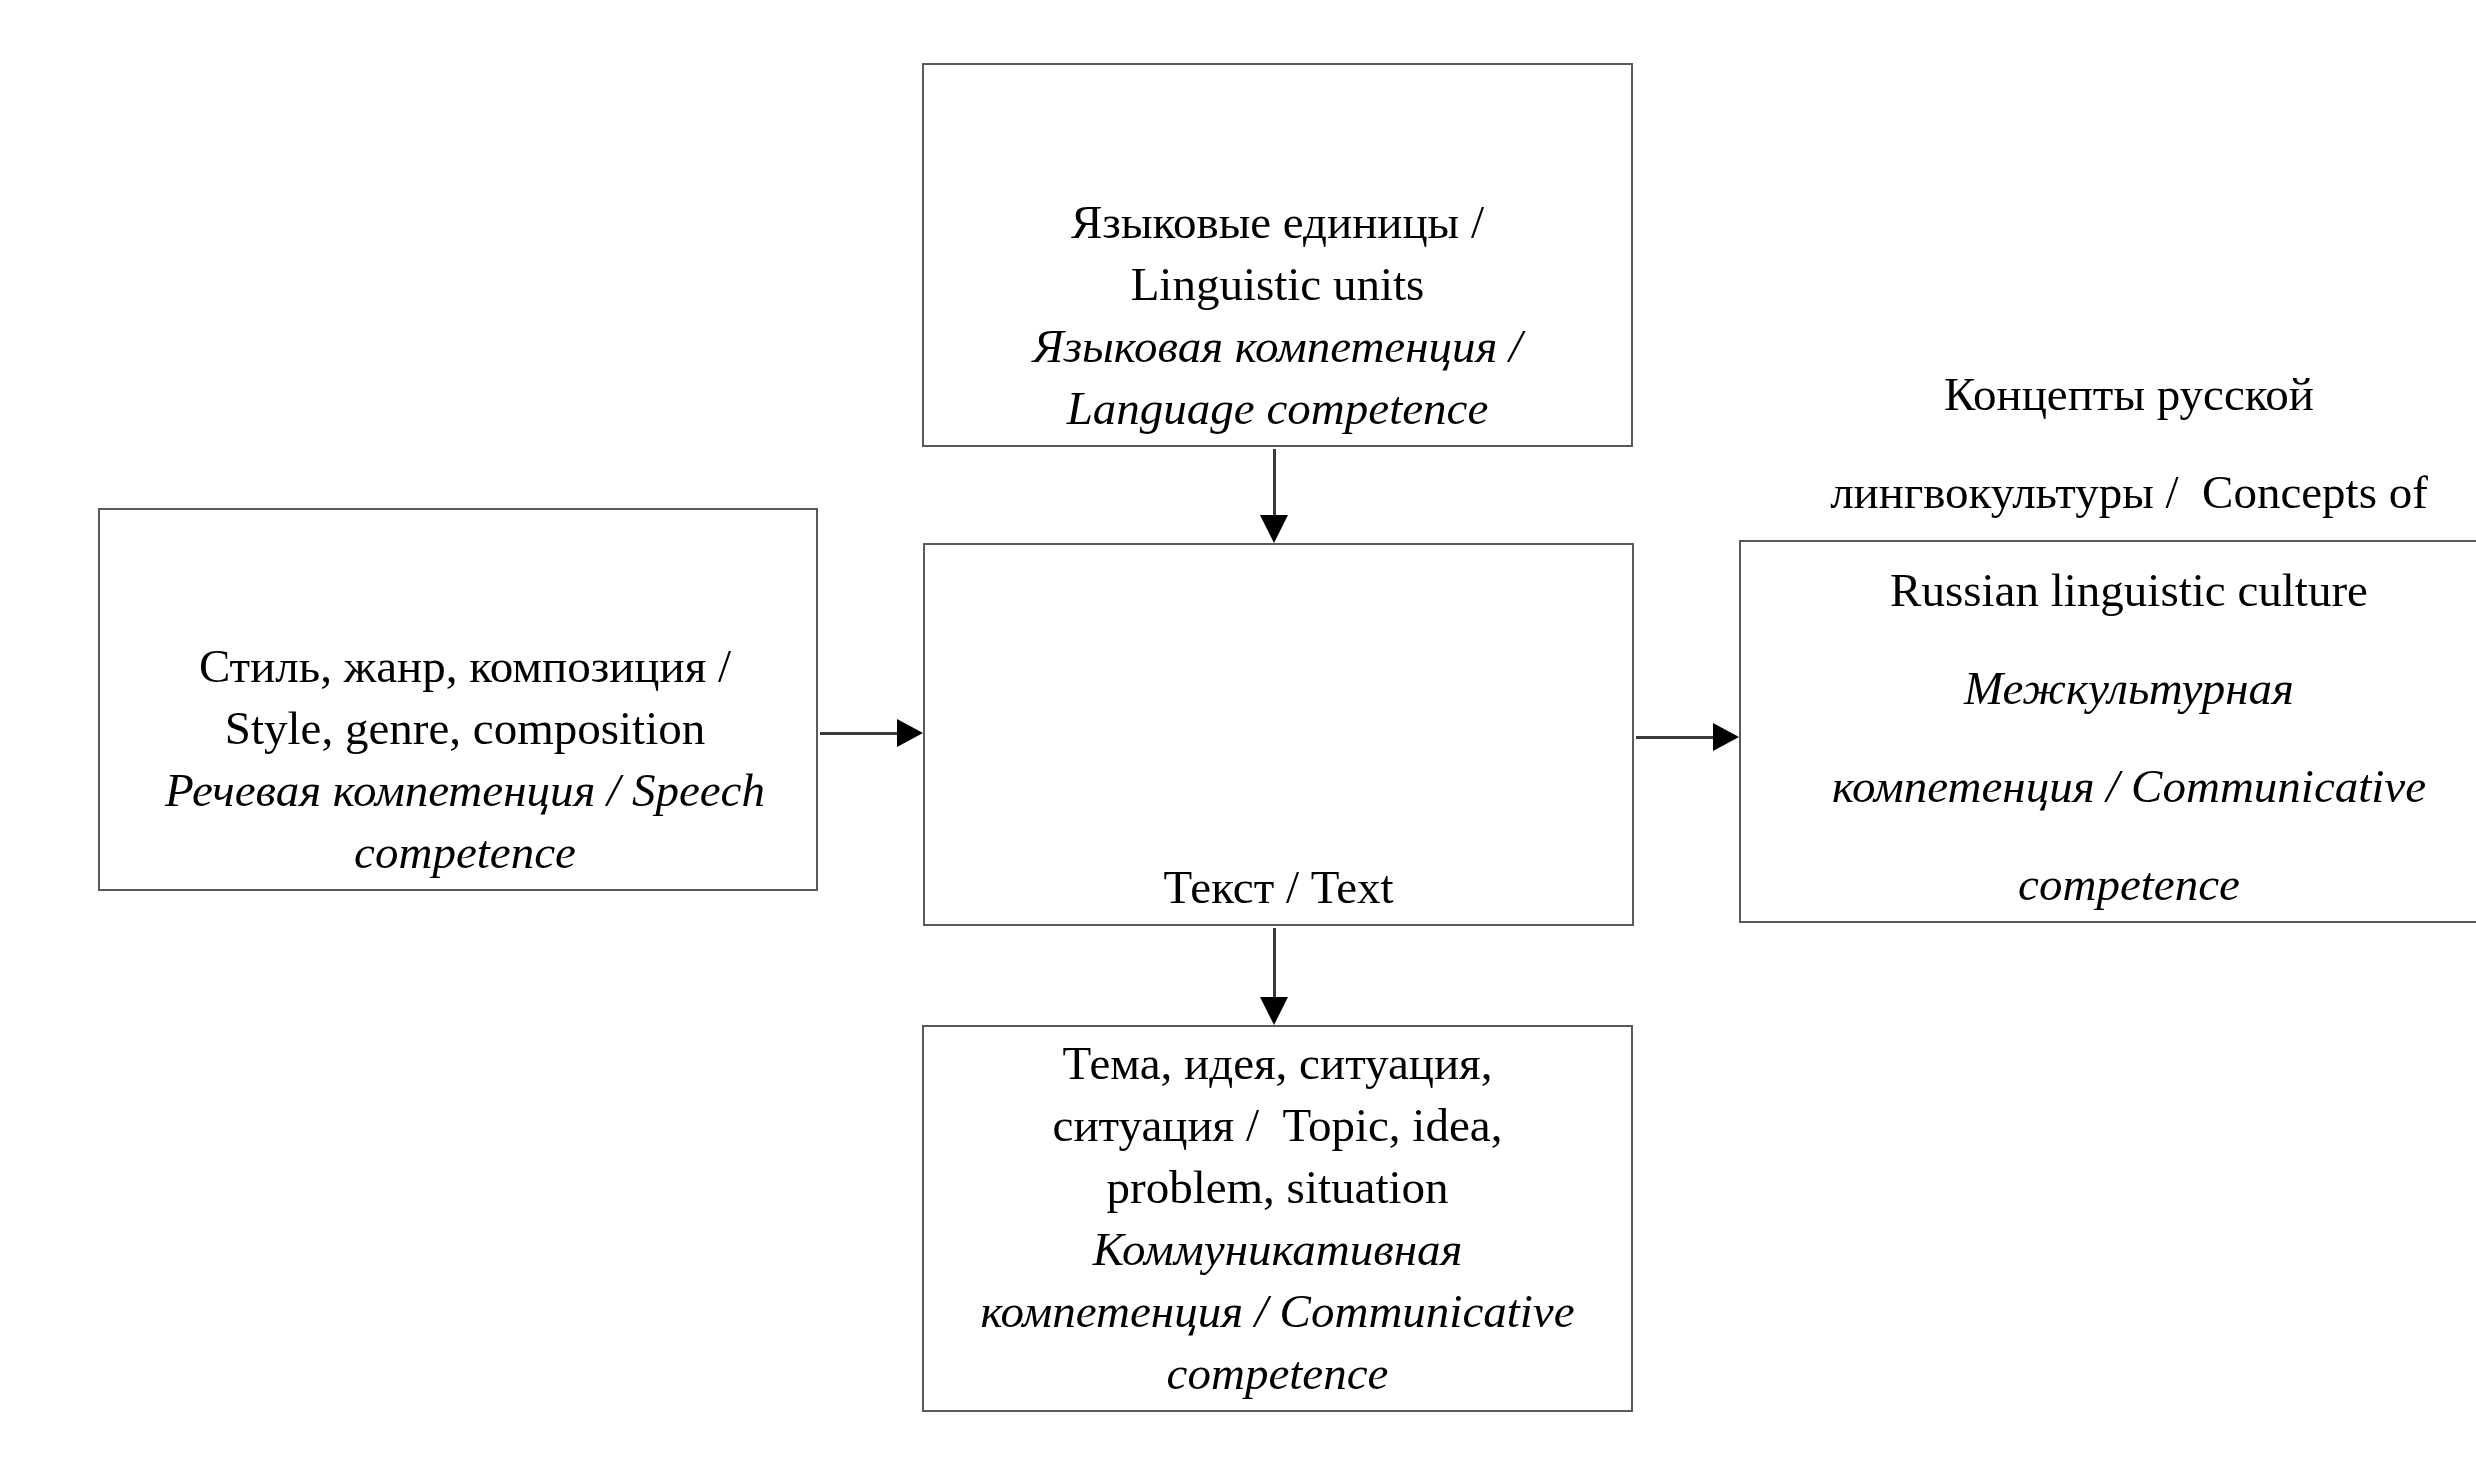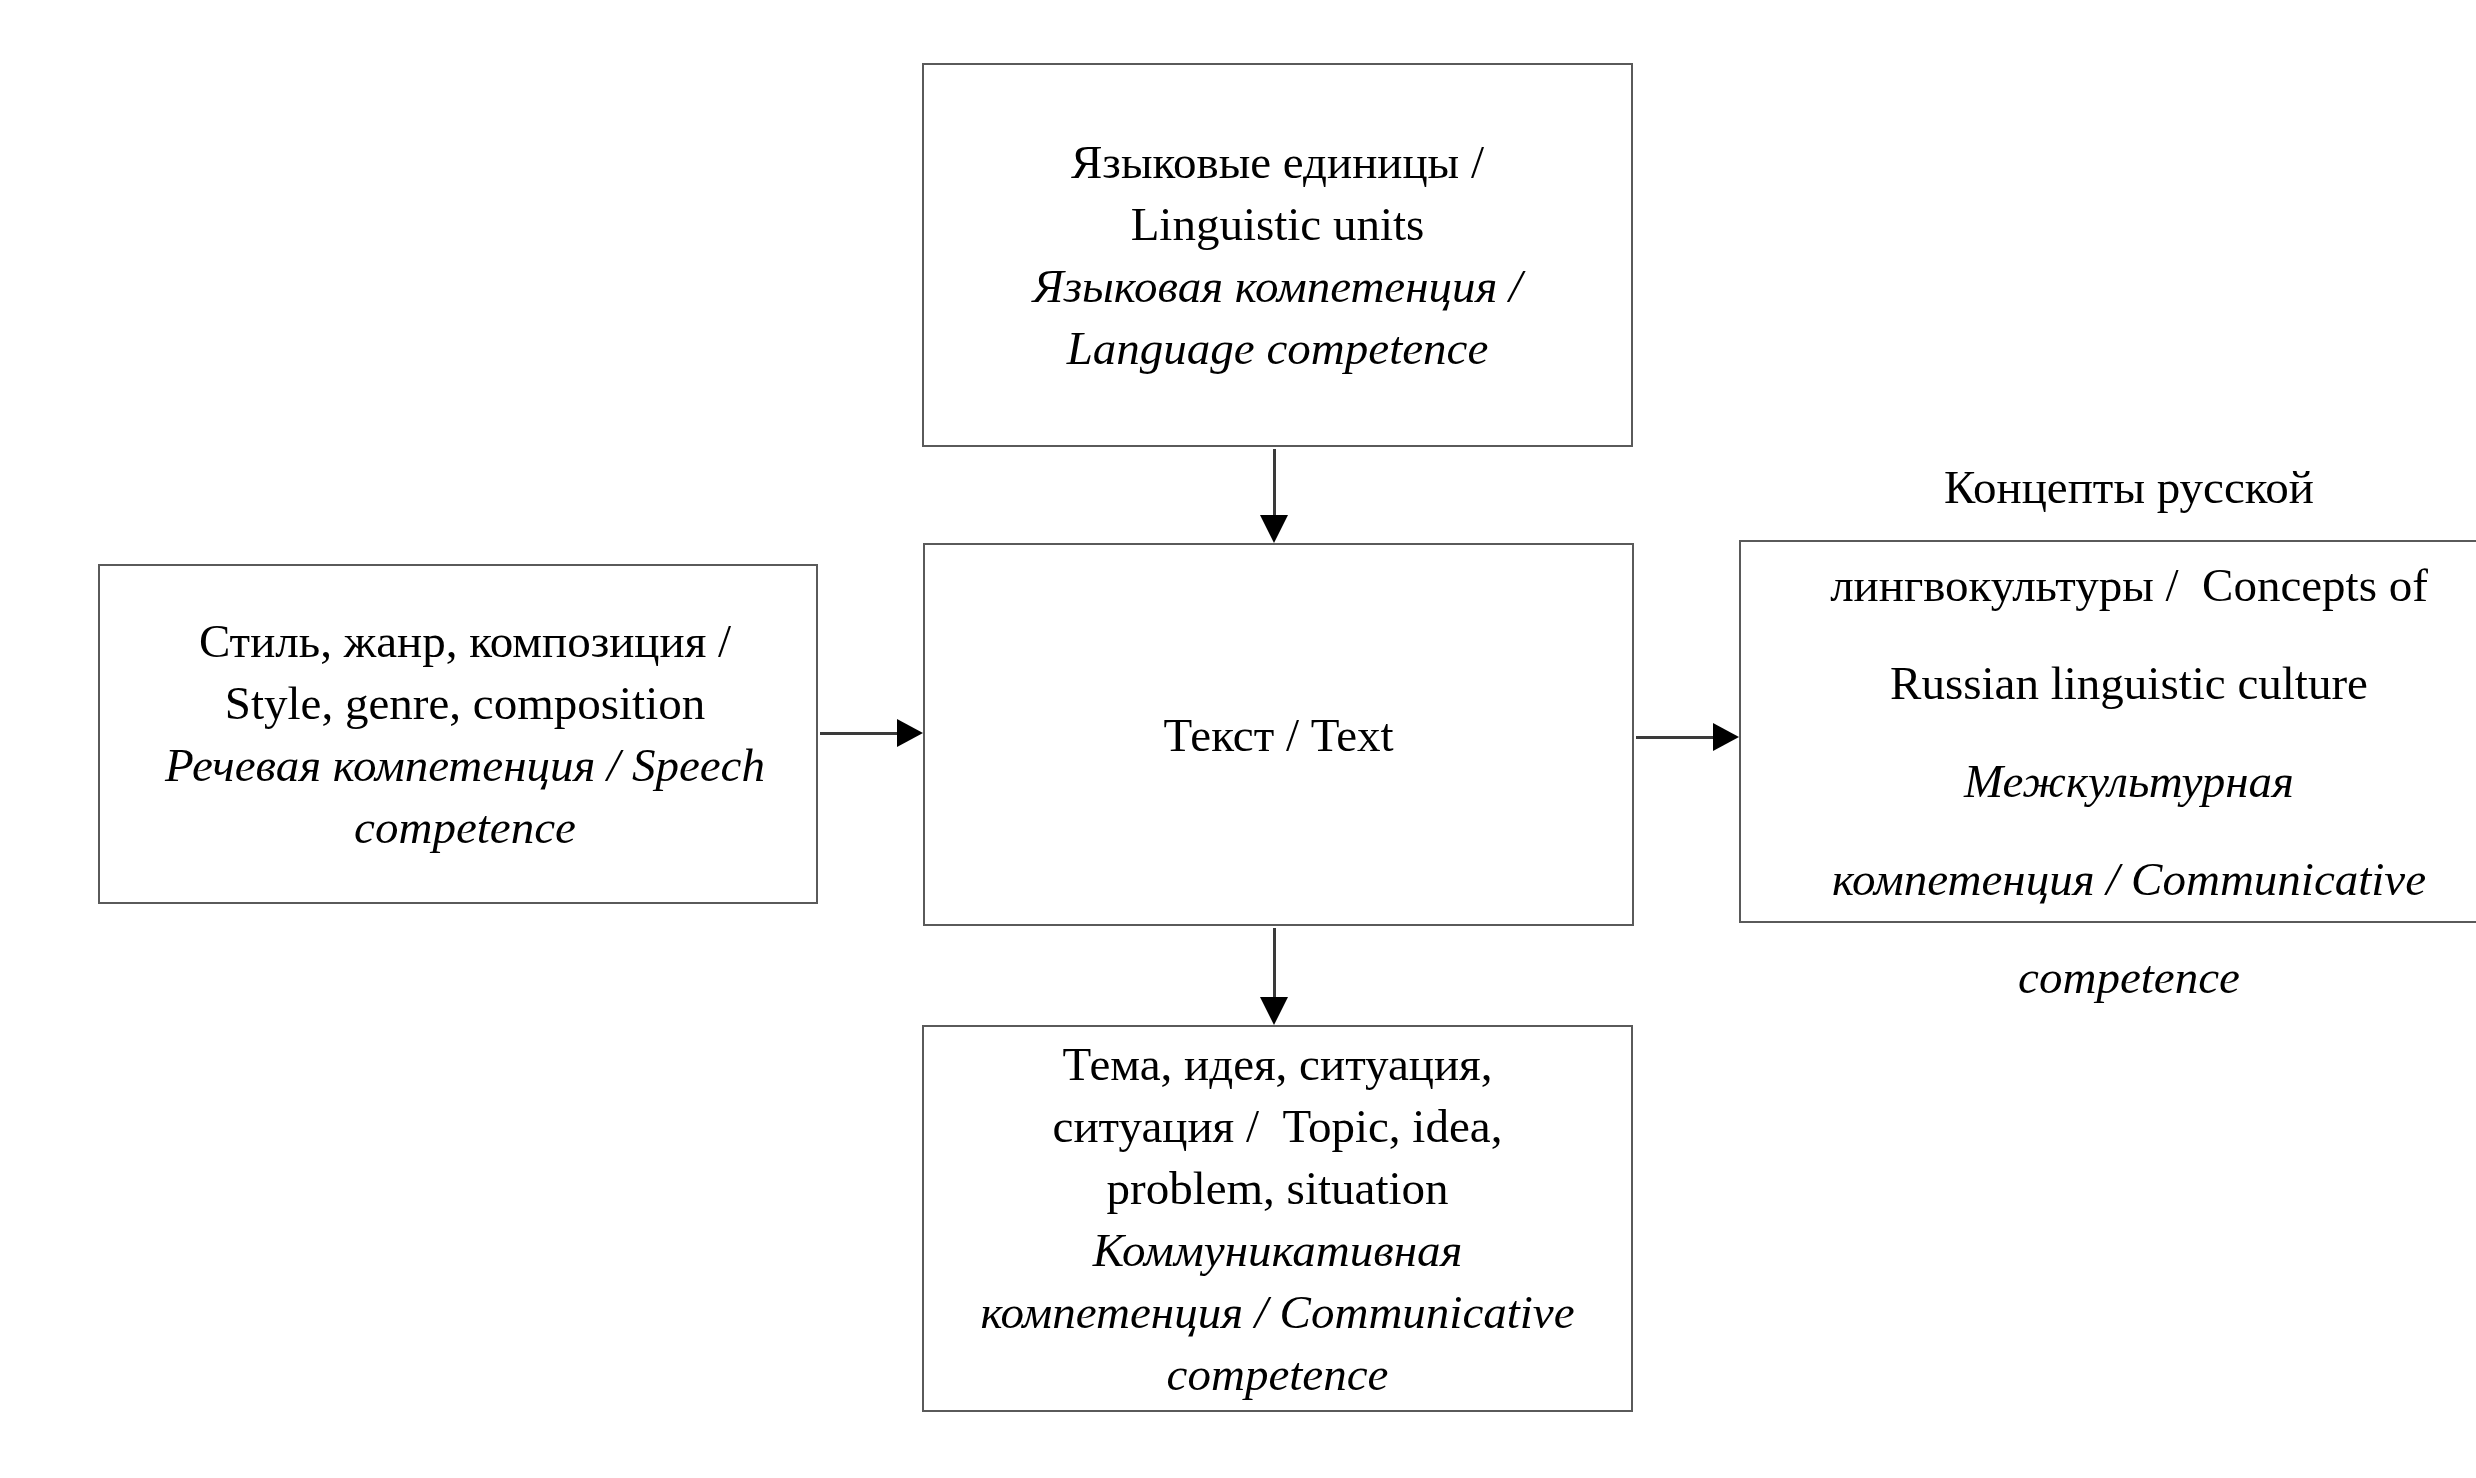--- a/index.html
+++ b/index.html
@@ -16,34 +16,34 @@
     font-family: "Liberation Serif", "DejaVu Serif", serif;
     color: var(--text-color, #000000);
   }
   .box {
     position: absolute;
     box-sizing: border-box;
     border: 2px solid var(--box-border-color, #5a5a5a);
     background: #ffffff;
     display: flex;
     flex-direction: column;
-    justify-content: center;
+    justify-content: flex-end;
     align-items: center;
     text-align: center;
     padding: 6px 18px;
   }
   .line {
     font-size: 47px;
     line-height: 62px;
     white-space: pre-wrap;
   }
   .italic { font-style: italic; }
 
   .box-top    { left: 922px;  top: 63px;   width: 711px; height: 384px; }
-  .box-left   { left: 98px;   top: 564px;  width: 720px; height: 340px; padding-left: 32px; }
+  .box-left   { left: 98px;   top: 508px;  width: 720px; height: 383px; padding-left: 32px; }
   .box-center { left: 923px;  top: 543px;  width: 711px; height: 383px; }
   .box-right  { left: 1739px; top: 540px;  width: 780px; height: 383px; gap: 36px; }
   .box-bottom { left: 922px;  top: 1025px; width: 711px; height: 387px; }
 
   .arrow-part { position: absolute; }
   .arrow-line-v {
     width: 3px;
     background: var(--arrow-line-color, #3a3a3a);
   }
   .arrow-line-h {

